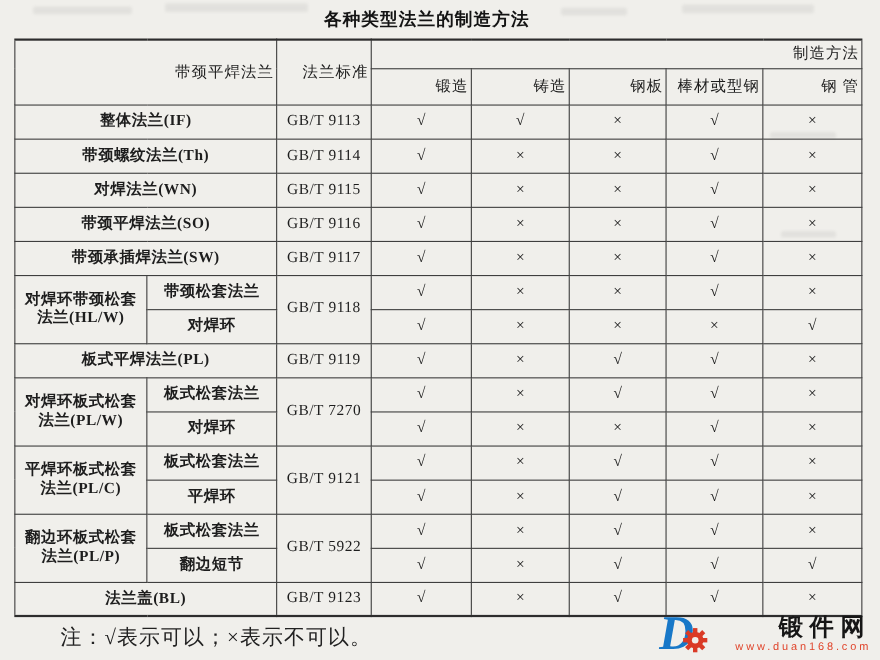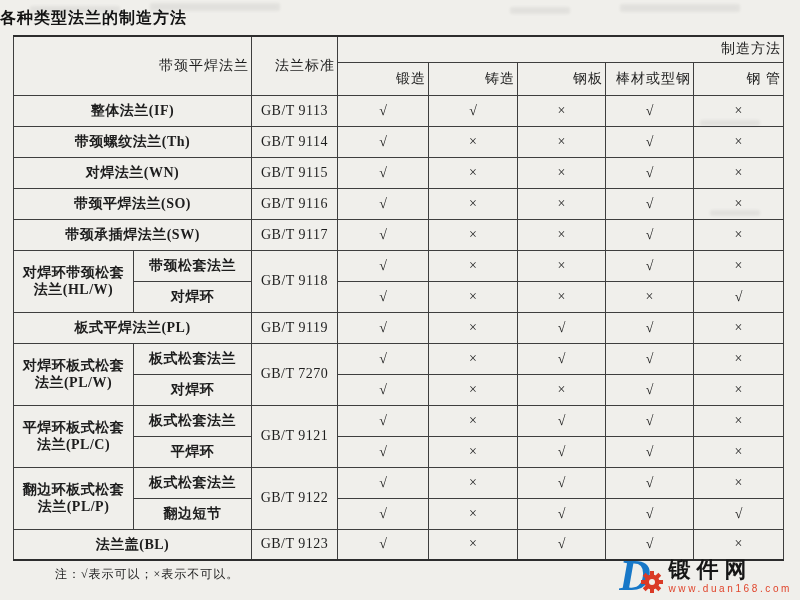--- a/index.html
+++ b/index.html
@@ -5,21 +5,21 @@
   * { margin:0; padding:0; box-sizing:border-box; }
   html,body { width:800px; height:600px; overflow:hidden; }
   body {
     position:relative;
     background:#f0efeb;
     font-family:"Liberation Serif","DejaVu Serif",serif;
     color:#1b1b1b;
   }
   .page-title {
     position:absolute; top:8px; left:0; width:776px;
-    text-align:left; font-size:16px; font-weight:bold;
+    text-align:center; font-size:16px; font-weight:bold;
     letter-spacing:1px; color:#141414;
   }
   table.flange-table {
     position:absolute; left:13px; top:35px;
     width:770px; table-layout:fixed; border-collapse:collapse;
     border-top:2.5px solid #2d2d2d;
     border-bottom:2.5px solid #2d2d2d;
     border-left:1px solid #3e3e3e;
     border-right:1px solid #3e3e3e;
   }
@@ -35,39 +35,40 @@
   .flange-table tbody tr { height:31px; }
   .flange-table th { font-weight:normal; letter-spacing:1px;text-align:right; }
   .type-cell, .sub-cell { letter-spacing:0.5px; line-height:1.25;font-weight:bold; }
   .std-cell {
     font-family:"Liberation Serif","DejaVu Serif",serif;
     font-size:15px; letter-spacing:0.5px; white-space:nowrap;
   }
   .mark-cell { font-size:15px; color:#4c4c4c; }
   .note-line {
     position:absolute; left:55px; top:566px;
-    font-size:12px; letter-spacing:1px; color:#222;
+    font-size:19px; letter-spacing:1px; color:#222;
   }
   
   .logo {
     position:absolute; right:8px; bottom:1px;
     display:flex; align-items:center; gap:4px;
     background:transparent;
   }
   .logo-mark { position:relative; width:46px; height:46px; }
-  .logo-text-col { display:flex; flex-direction:column; align-items:flex-start; }
+  .logo-text-col { display:flex; flex-direction:column; align-items:flex-end; }
   .logo-site-name {
     font-size:22px; font-weight:bold; color:#161616;
     letter-spacing:6px; line-height:1.1;
     font-family:"Liberation Serif","DejaVu Serif",serif;
   }
   .logo-url {
     font-size:10px; color:#e0452c; letter-spacing:2.6px;
     font-family:"Liberation Sans","DejaVu Sans",sans-serif;
     margin-top:1px;
+    margin-left:20px;
   }
   
   .smudge { position:absolute; background:#6a6a6a; opacity:0.10; filter:blur(1.5px); border-radius:2px; }
 </style>
 </head>
 <body>
 
 <div>
   <span class="smudge" style="left:30px;top:6px;width:90px;height:7px;"></span>
   <span class="smudge" style="left:150px;top:3px;width:130px;height:8px;"></span>
@@ -209,21 +210,21 @@
         <td class="sub-cell">平焊环</td>
         <td class="mark-cell">√</td>
         <td class="mark-cell">×</td>
         <td class="mark-cell">√</td>
         <td class="mark-cell">√</td>
         <td class="mark-cell">×</td>
       </tr>
       <tr>
         <td class="type-cell" rowspan="2">翻边环板式松套法兰(PL/P)</td>
         <td class="sub-cell">板式松套法兰</td>
-        <td class="std-cell" rowspan="2">GB/T 9122</td>
+        <td class="std-cell" rowspan="2">GB/T 5922</td>
         <td class="mark-cell">√</td>
         <td class="mark-cell">×</td>
         <td class="mark-cell">√</td>
         <td class="mark-cell">√</td>
         <td class="mark-cell">×</td>
       </tr>
       <tr>
         <td class="sub-cell">翻边短节</td>
         <td class="mark-cell">√</td>
         <td class="mark-cell">×</td>

